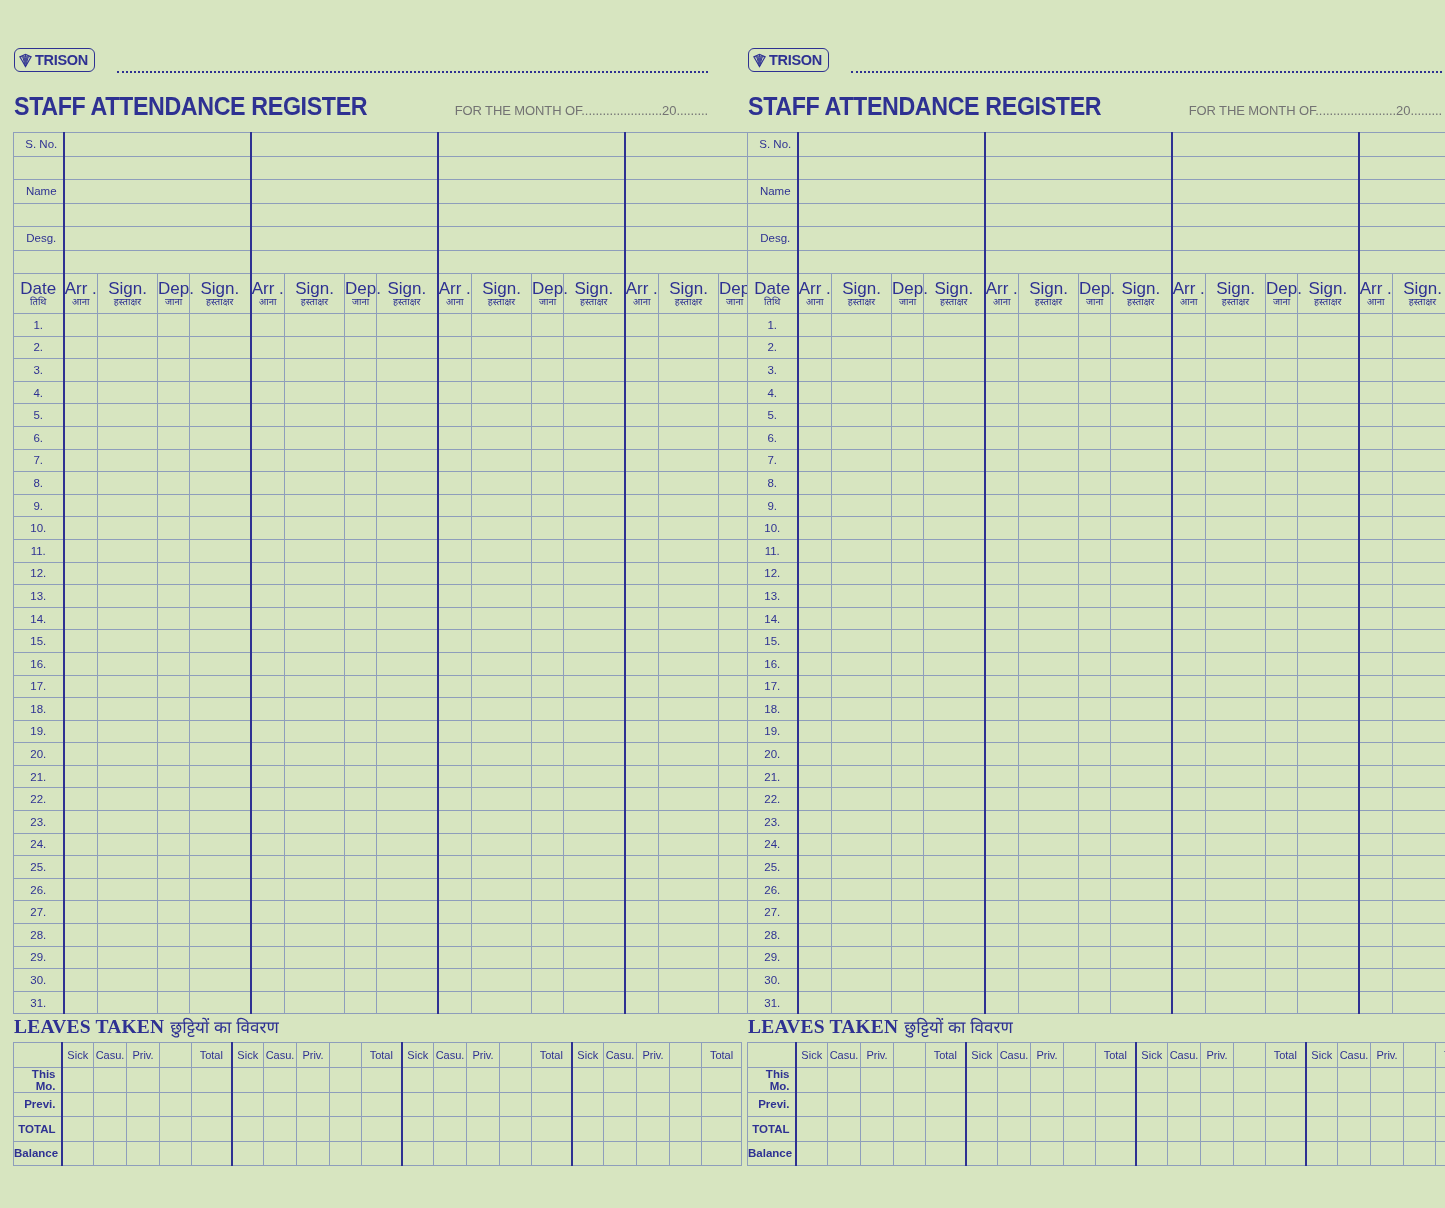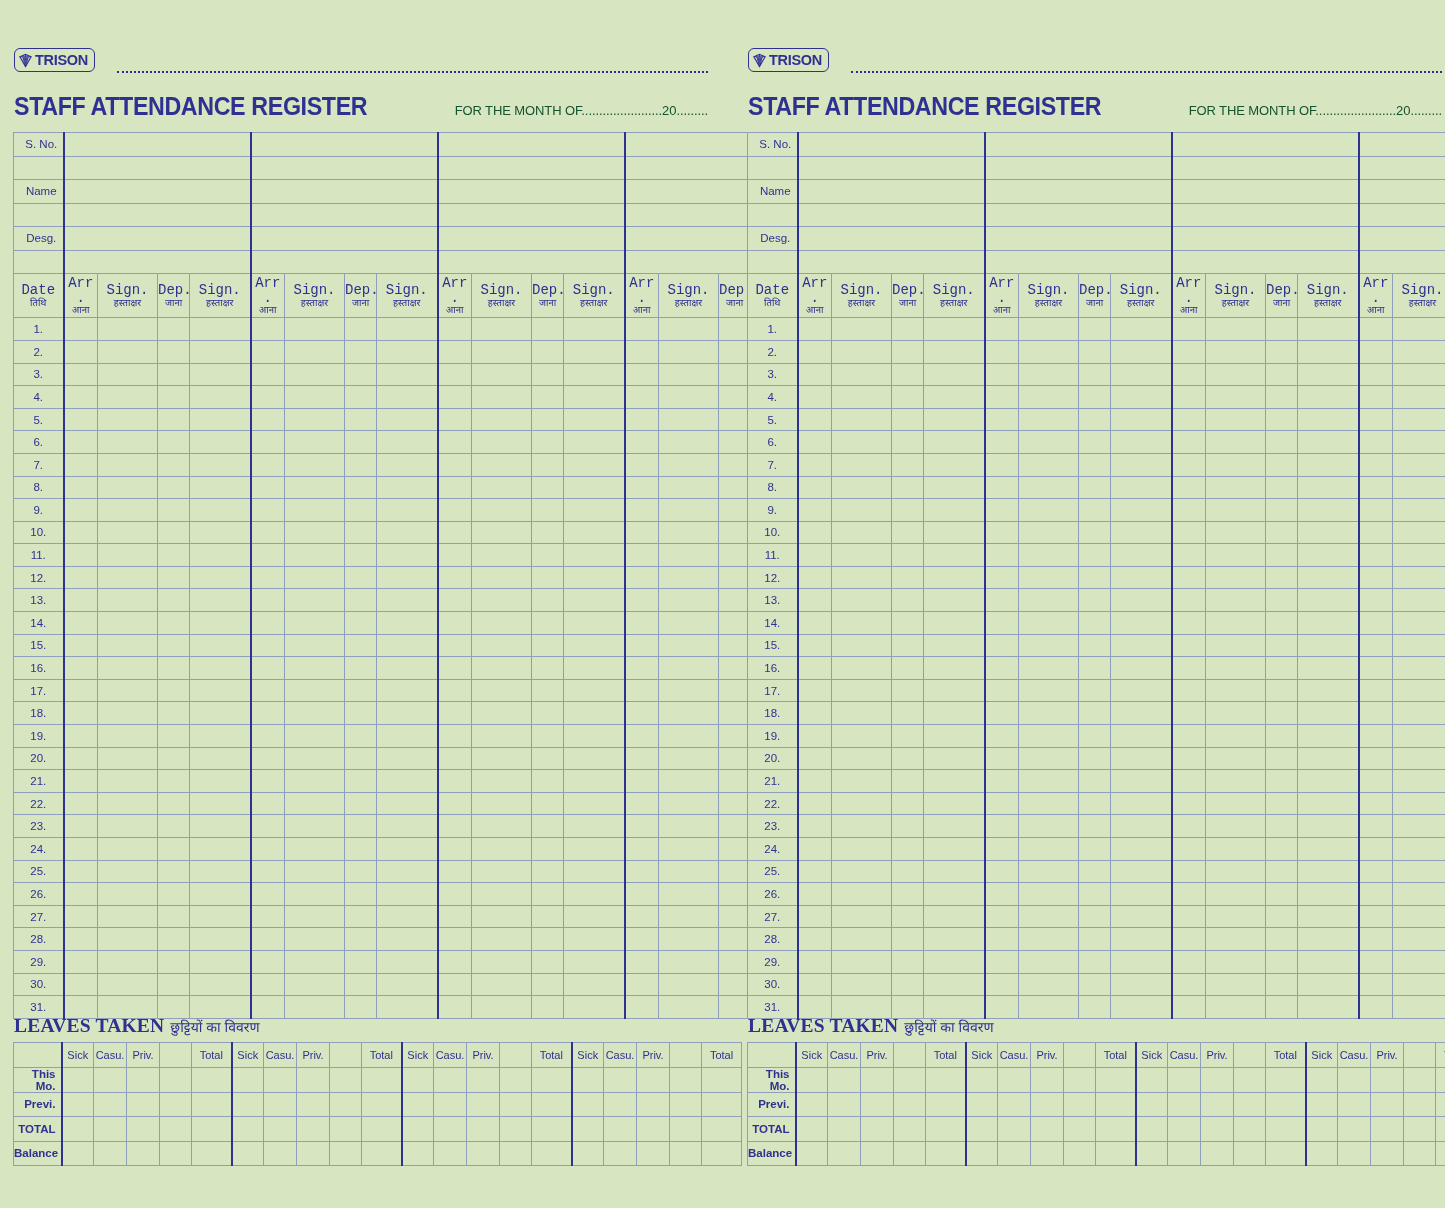--- a/index.html
+++ b/index.html
@@ -70,21 +70,21 @@
     letter-spacing: -0.4px;
     color: #2e3192;
     white-space: nowrap;
     transform: scaleX(0.93);
     transform-origin: left center;
   }
   .month {
     margin-left: auto;
     font-family: "Liberation Sans", sans-serif;
     font-size: 13px;
-    color: #14532d;
+    color: #737373;
     white-space: nowrap;
     letter-spacing: -0.1px;
   }
 
   
   .maintable {
     position: absolute;
     left: 13px; top: 128px;
     width: 688px;
     border-collapse: collapse;
@@ -113,21 +113,21 @@
   .rowh {
     height: 23.5px;
   }
 
   .colhead {
     height: 40px !important;
     line-height: 1.05;
     font-size: 11.5px;
     padding: 2px 0 !important;
   }
-  .colhead .en { display:block; font-size: 14px; font-family: Liberation Mono, monospace; }
+  .colhead .en { display:block; font-size: 17px; }
   .colhead .hi { display:block; font-size: 9.5px; }
 
   .daterow td { height: 22.6px; }
   .daterow td.dnum { font-size: 11.5px; }
 
   
   .leaves-title {
     position: absolute;
     left: 14px; top: 1011px;
     color: #2e3192;
@@ -135,21 +135,21 @@
   }
   .leaves-title .en {
     font-family: "Liberation Serif", serif;
     font-weight: 700;
     font-size: 19.5px;
     letter-spacing: 0.2px;
   }
   .leaves-title .hi {
     font-family: "Liberation Sans", sans-serif;
     font-weight: 400;
-    font-size: 14px;
+    font-size: 17px;
     margin-left: 6px;
   }
 
   .leavestable {
     position: absolute;
     left: 13px; top: 1038px;
     width: 688px;
     border-collapse: collapse;
     table-layout: fixed;
     border: 1.5px solid #3c4a7a;

